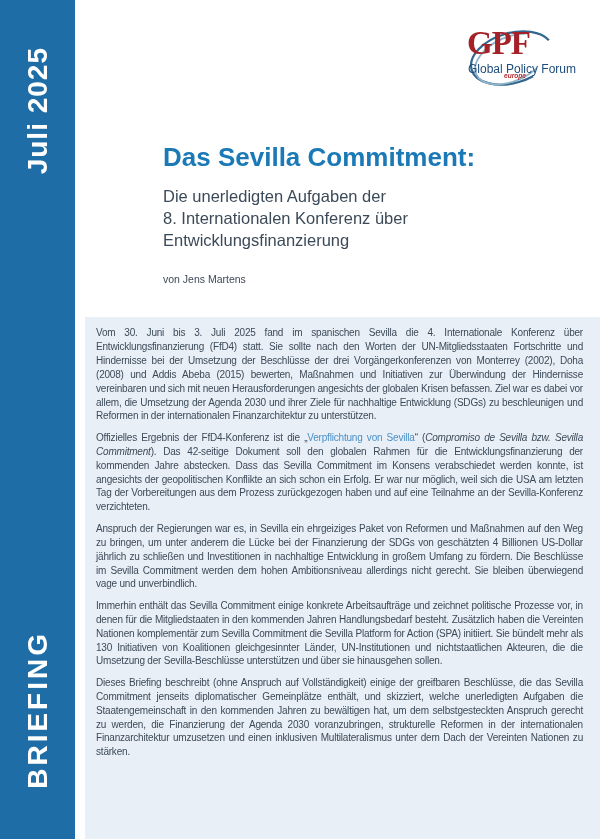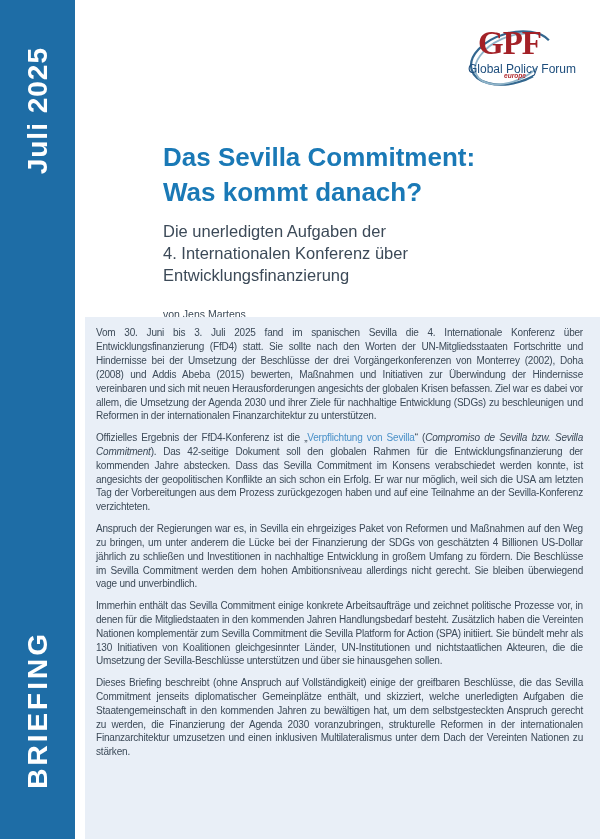--- a/index.html
+++ b/index.html
@@ -22,21 +22,21 @@
     color:#ffffff; font-weight:bold; white-space:nowrap;
   }
   .vtext-date { font-size:28px; letter-spacing:1px; }
   .vtext-briefing { font-size:28px; letter-spacing:3px; }
   
   .logo { position:absolute; left:458px; top:18px; width:100px; height:80px; }
   .logo svg { position:absolute; left:0; top:0; }
   .logo-acronym {
     position:absolute; left:9px; top:7px;
     font-size:33px; font-weight:bold; letter-spacing:-1px;
-    color:#a32127; font-family:"Liberation Serif", serif;margin-left:11px;
+    color:#a32127; font-family:"Liberation Serif", serif;
   }
   .logo-name {
     position:absolute; left:10px; top:44px;
     font-size:12px; font-weight:normal; color:#1d4d7c; white-space:nowrap;
   }
   .logo-region {
     position:absolute; left:46px; top:54px;
     font-size:6.6px; font-weight:bold; font-style:italic; color:#b0282e;
   }
   
@@ -81,25 +81,24 @@
       </g>
     </svg>
     <span class="logo-acronym">GPF</span>
     <span class="logo-name">Global Policy Forum</span>
     <span class="logo-region">europe</span>
   </div>
 
   <header class="title-block">
     <h1>
       <div class="title-line">Das Sevilla Commitment:</div>
-      <div class="title-line">Was kommt danach?</div>
     </h1>
     <div class="subtitle-block">
       <div class="subtitle-line">Die unerledigten Aufgaben der</div>
-      <div class="subtitle-line">4. Internationalen Konferenz über Entwicklungsfinanzierung</div>
+      <div class="subtitle-line">8. Internationalen Konferenz über Entwicklungsfinanzierung</div>
     </div>
     <div class="byline">von Jens Martens</div>
   </header>
 
   <main class="content-panel">
     <p><span>Vom 30. Juni bis 3. Juli 2025 fand im spanischen Sevilla die 4. Internationale Konferenz über Entwicklungsfinanzierung (FfD4) statt. Sie sollte nach den Worten der UN-Mitgliedsstaaten Fortschritte und Hindernisse bei der Umsetzung der Beschlüsse der drei Vorgängerkonferenzen von Monterrey (2002), Doha (2008) und Addis Abeba (2015) bewerten, Maßnahmen und Initiativen zur Überwindung der Hindernisse vereinbaren und sich mit neuen Herausforderungen angesichts der globalen Krisen befassen. Ziel war es dabei vor allem, die Umsetzung der Agenda 2030 und ihrer Ziele für nachhaltige Entwicklung (SDGs) zu beschleunigen und Reformen in der internationalen Finanzarchitektur zu unterstützen.</span></p>
     <p><span>Offizielles Ergebnis der FfD4-Konferenz ist die „</span><span class="seg-link">Verpflichtung von Sevilla</span><span>“ (</span><span class="seg-italic">Compromiso de Sevilla bzw. Sevilla Commitment</span><span>). Das 42-seitige Dokument soll den globalen Rahmen für die Entwicklungsfinanzierung der kommenden Jahre abstecken. Dass das Sevilla Commitment im Konsens verabschiedet werden konnte, ist angesichts der geopolitischen Konflikte an sich schon ein Erfolg. Er war nur möglich, weil sich die USA am letzten Tag der Vorbereitungen aus dem Prozess zurückgezogen haben und auf eine Teilnahme an der Sevilla-Konferenz verzichteten.</span></p>
     <p><span>Anspruch der Regierungen war es, in Sevilla ein ehrgeiziges Paket von Reformen und Maßnahmen auf den Weg zu bringen, um unter anderem die Lücke bei der Finanzierung der SDGs von geschätzten 4 Billionen US-Dollar jährlich zu schließen und Investitionen in nachhaltige Entwicklung in großem Umfang zu fördern. Die Beschlüsse im Sevilla Commitment werden dem hohen Ambitionsniveau allerdings nicht gerecht. Sie bleiben überwiegend vage und unverbindlich.</span></p>
     <p><span>Immerhin enthält das Sevilla Commitment einige konkrete Arbeitsaufträge und zeichnet politische Prozesse vor, in denen für die Mitgliedstaaten in den kommenden Jahren Handlungsbedarf besteht. Zusätzlich haben die Vereinten Nationen komplementär zum Sevilla Commitment die Sevilla Platform for Action (SPA) initiiert. Sie bündelt mehr als 130 Initiativen von Koalitionen gleichgesinnter Länder, UN-Institutionen und nichtstaatlichen Akteuren, die die Umsetzung der Sevilla-Beschlüsse unterstützen und über sie hinausgehen sollen.</span></p>
     <p><span>Dieses Briefing beschreibt (ohne Anspruch auf Vollständigkeit) einige der greifbaren Beschlüsse, die das Sevilla Commitment jenseits diplomatischer Gemeinplätze enthält, und skizziert, welche unerledigten Aufgaben die Staatengemeinschaft in den kommenden Jahren zu bewältigen hat, um dem selbstgesteckten Anspruch gerecht zu werden, die Finanzierung der Agenda 2030 voranzubringen, strukturelle Reformen in der internationalen Finanzarchitektur umzusetzen und einen inklusiven Multilateralismus unter dem Dach der Vereinten Nationen zu stärken.</span></p>

